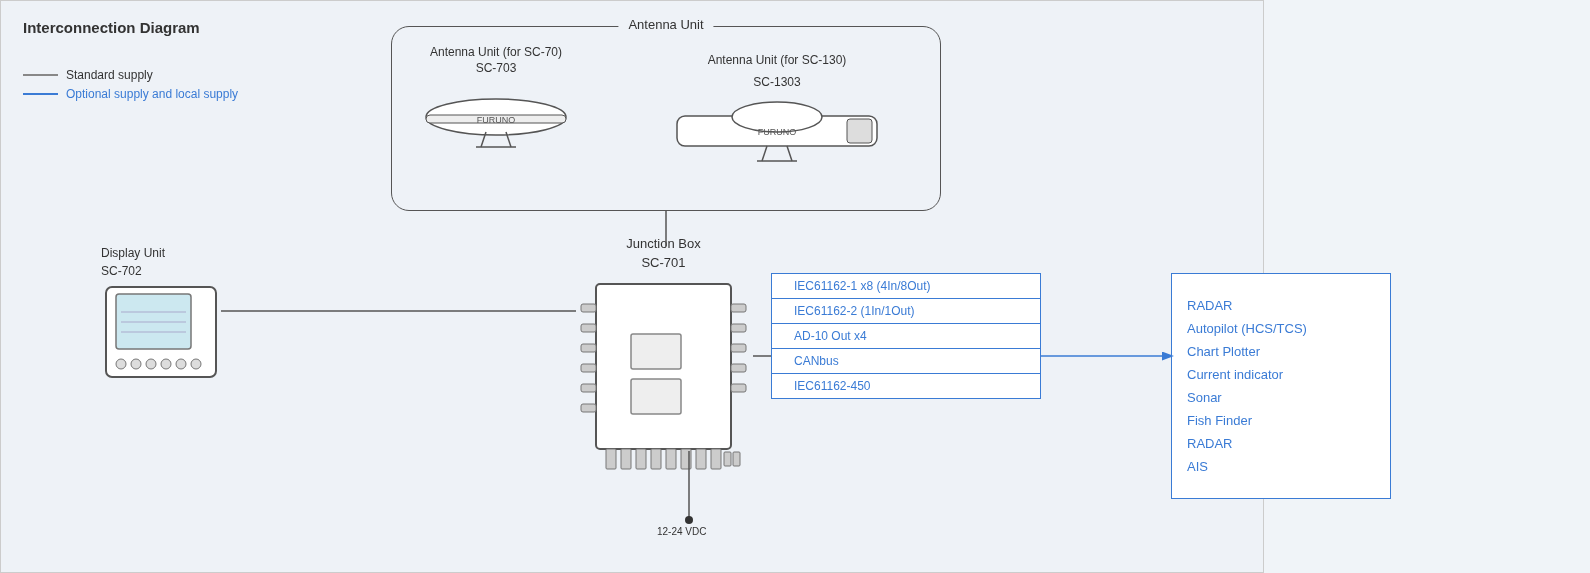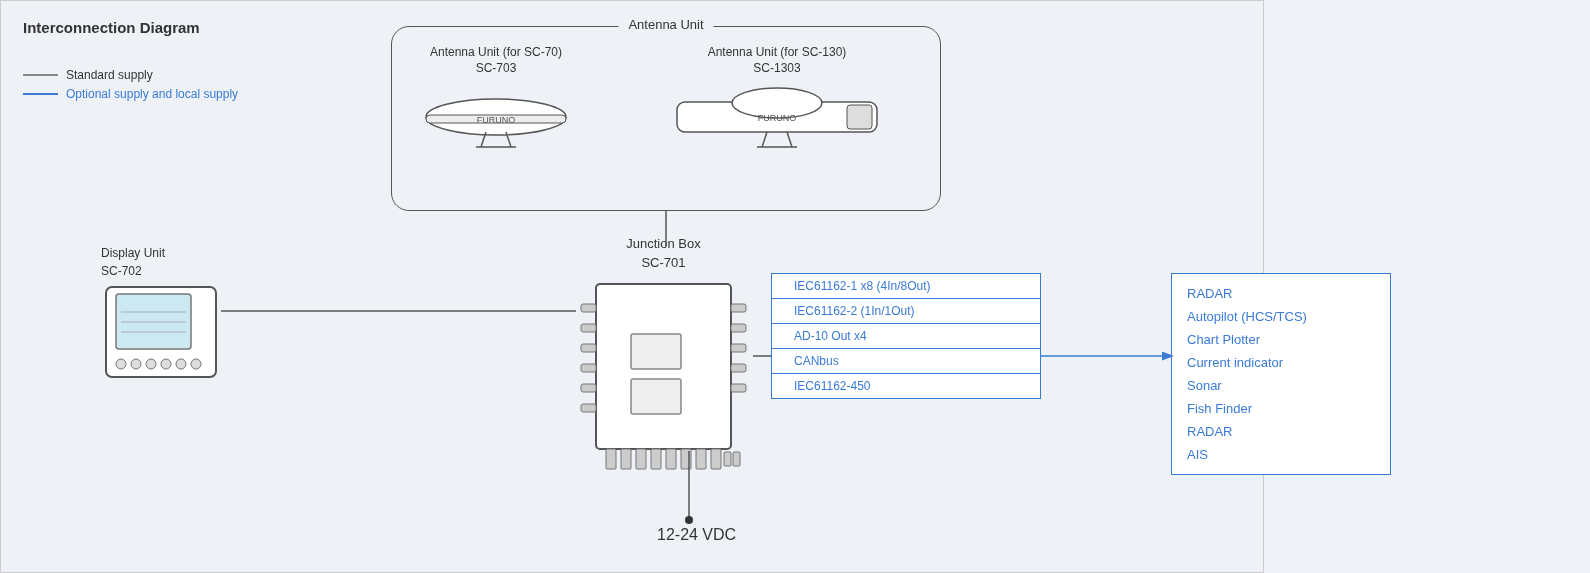--- a/index.html
+++ b/index.html
@@ -85,20 +85,21 @@
     .antenna-right {
       position: absolute;
       top: 18px;
       left: 280px;
       text-align: center;
     }
     .antenna-right-label {
       font-size: 12px;
       color: #333;
       margin-bottom: 2px;
+      margin-top: 8px;
     }
 
     
     .antenna-svg {
       display: block;
       margin: 0 auto;
     }
 
     
     .display-unit {
@@ -148,21 +149,21 @@
     }
 
     
     .devices-box {
       position: absolute;
       top: 272px;
       left: 1170px;
       width: 220px;
       border: 1.5px solid #3a7bd5;
       background: white;
-      padding: 12px 15px;
+      padding: 24px 15px;
     }
     .device-item {
       color: #3a7bd5;
       font-size: 13px;
       margin-bottom: 8px;
     }
     .device-item:last-child {
       margin-bottom: 0;
     }
 
@@ -174,21 +175,21 @@
       width: 1590px;
       height: 573px;
       pointer-events: none;
     }
 
     
     .power-label {
       position: absolute;
       top: 525px;
       left: 656px;
-      font-size: 16px;
+      font-size: 10px;
       color: #333;
       text-align: center;
     }
   </style>
 </head>
 <body>
 
 <div class="diagram-container">
 
   <div class="title">Interconnection Diagram</div>

